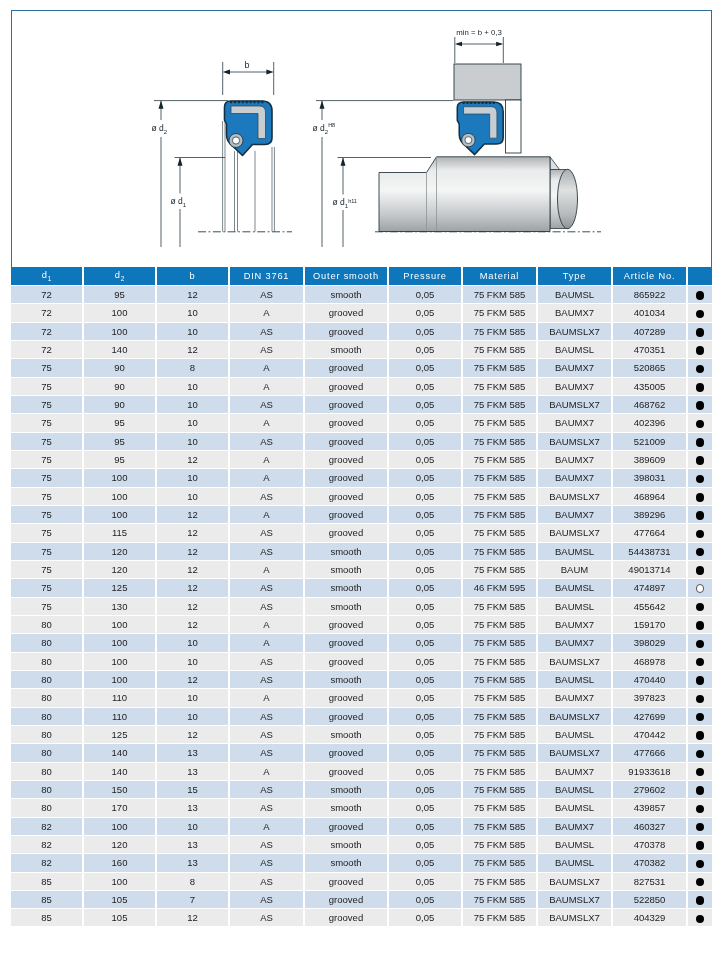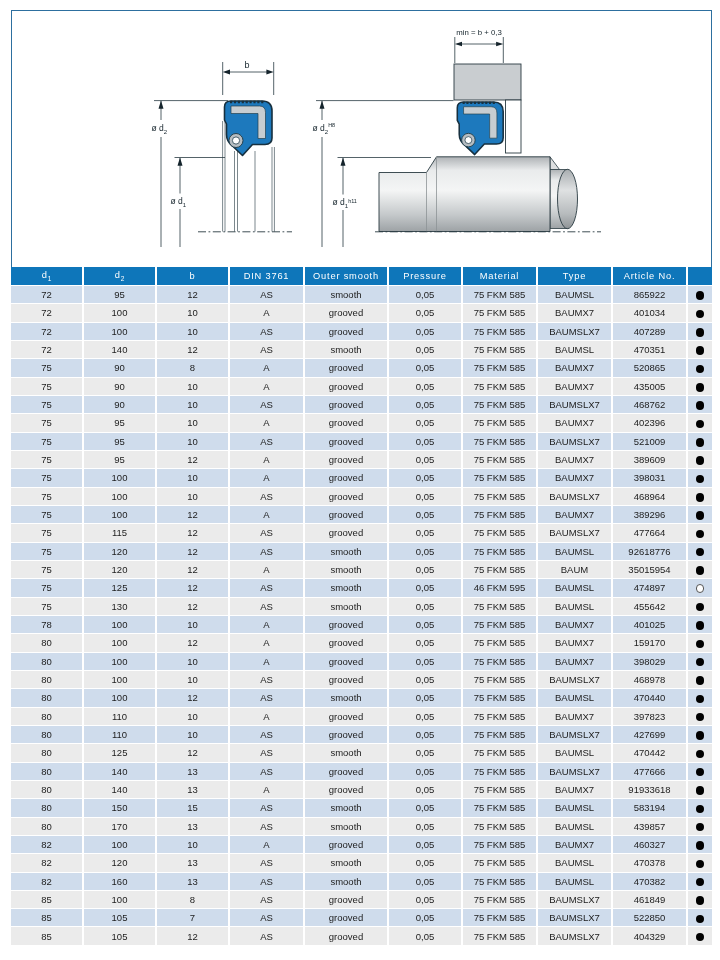--- a/index.html
+++ b/index.html
@@ -354,33 +354,33 @@
         </tr>
         <tr class="row-blue">
           <td>75</td>
           <td>120</td>
           <td>12</td>
           <td>AS</td>
           <td>smooth</td>
           <td>0,05</td>
           <td>75 FKM 585</td>
           <td>BAUMSL</td>
-          <td>92618776</td>
+          <td>54438731</td>
           <td><span class="dot"></span></td>
         </tr>
         <tr class="row-gray">
           <td>75</td>
           <td>120</td>
           <td>12</td>
           <td>A</td>
           <td>smooth</td>
           <td>0,05</td>
           <td>75 FKM 585</td>
           <td>BAUM</td>
-          <td>35015954</td>
+          <td>49013714</td>
           <td><span class="dot"></span></td>
         </tr>
         <tr class="row-blue">
           <td>75</td>
           <td>125</td>
           <td>12</td>
           <td>AS</td>
           <td>smooth</td>
           <td>0,05</td>
           <td>46 FKM 595</td>
@@ -393,32 +393,20 @@
           <td>130</td>
           <td>12</td>
           <td>AS</td>
           <td>smooth</td>
           <td>0,05</td>
           <td>75 FKM 585</td>
           <td>BAUMSL</td>
           <td>455642</td>
           <td><span class="dot"></span></td>
         </tr>
-        <tr class="row-blue">
-          <td>78</td>
-          <td>100</td>
-          <td>10</td>
-          <td>A</td>
-          <td>grooved</td>
-          <td>0,05</td>
-          <td>75 FKM 585</td>
-          <td>BAUMX7</td>
-          <td>401025</td>
-          <td><span class="dot"></span></td>
-        </tr>
         <tr class="row-gray">
           <td>80</td>
           <td>100</td>
           <td>12</td>
           <td>A</td>
           <td>grooved</td>
           <td>0,05</td>
           <td>75 FKM 585</td>
           <td>BAUMX7</td>
           <td>159170</td>
@@ -522,21 +510,21 @@
         </tr>
         <tr class="row-blue">
           <td>80</td>
           <td>150</td>
           <td>15</td>
           <td>AS</td>
           <td>smooth</td>
           <td>0,05</td>
           <td>75 FKM 585</td>
           <td>BAUMSL</td>
-          <td>583194</td>
+          <td>279602</td>
           <td><span class="dot"></span></td>
         </tr>
         <tr class="row-gray">
           <td>80</td>
           <td>170</td>
           <td>13</td>
           <td>AS</td>
           <td>smooth</td>
           <td>0,05</td>
           <td>75 FKM 585</td>
@@ -582,21 +570,21 @@
         </tr>
         <tr class="row-gray">
           <td>85</td>
           <td>100</td>
           <td>8</td>
           <td>AS</td>
           <td>grooved</td>
           <td>0,05</td>
           <td>75 FKM 585</td>
           <td>BAUMSLX7</td>
-          <td>461849</td>
+          <td>827531</td>
           <td><span class="dot"></span></td>
         </tr>
         <tr class="row-blue">
           <td>85</td>
           <td>105</td>
           <td>7</td>
           <td>AS</td>
           <td>grooved</td>
           <td>0,05</td>
           <td>75 FKM 585</td>

